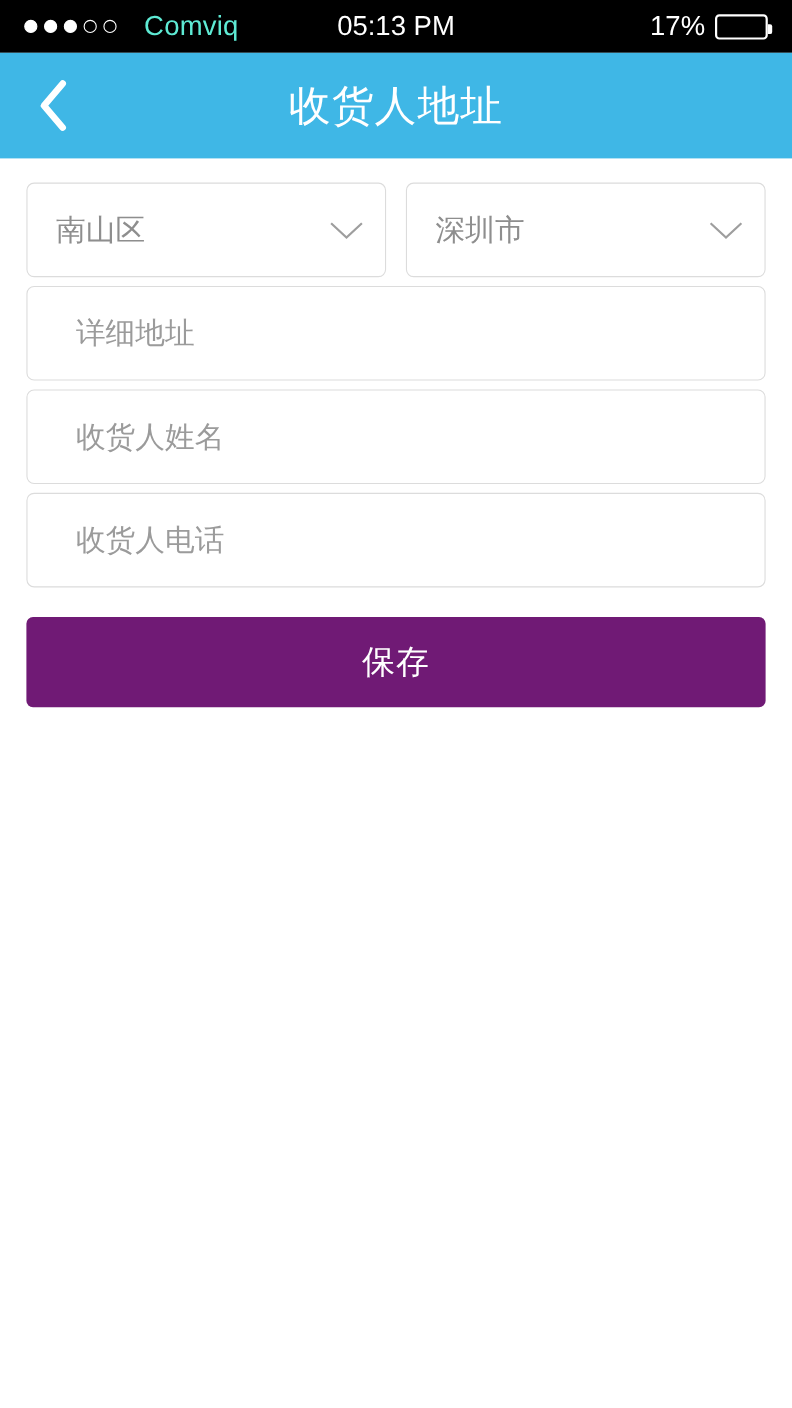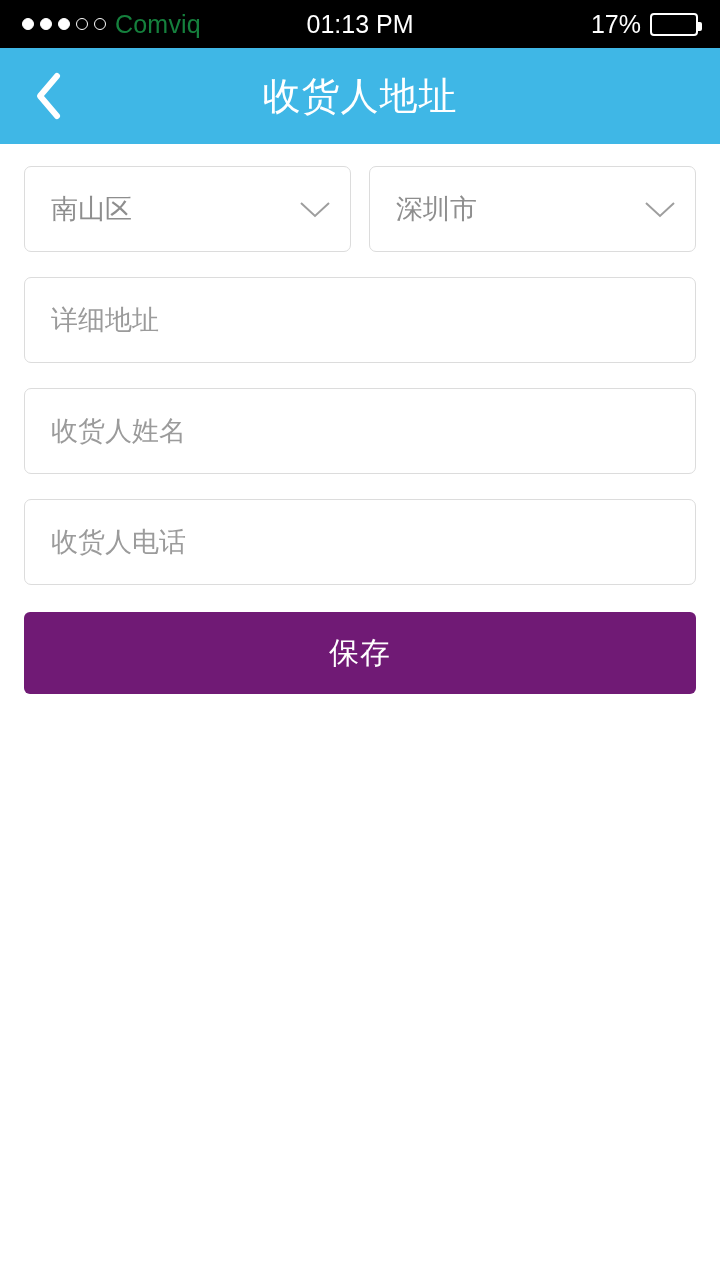--- a/index.html
+++ b/index.html
@@ -44,21 +44,22 @@
     height: 12px;
     border-radius: 50%;
     border: 1.5px solid #ffffff;
     background: transparent;
   }
   .dot.filled { background: #ffffff; }
   .carrier {
     font-size: 25px;
     letter-spacing: 0.2px;
     font-weight: 400;
-    color: #15803d;
+    color: #5eead4;
+    margin-left: 16px;
   }
   .status-time {
     position: absolute;
     left: 0; right: 0;
     text-align: center;
     font-size: 25px;
     font-weight: 400;
     color: #ffffff;
     pointer-events: none;
   }
@@ -149,28 +150,28 @@
     font-size: 27px;
     color: #8e8e8e;
     white-space: nowrap;
   }
   .chev-down {
     flex: 0 0 auto;
     margin-left: 6px;
   }
 
   .field {
-    margin-top: 25px;
+    margin-top: 8px;
     height: 86px;
     border: 1px solid #dcdcdc;
     border-radius: 7px;
     background: #ffffff;
     display: flex;
     align-items: center;
-    padding: 0 26px;
+    padding: 0 44px;
   }
   .field-input {
     width: 100%;
     border: none;
     outline: none;
     background: transparent;
     font-family: "Liberation Sans", "DejaVu Sans", sans-serif;
     font-size: 27px;
     color: #555555;
   }
@@ -203,21 +204,21 @@
       <div class="signal-dots">
         <span class="dot filled"></span>
         <span class="dot filled"></span>
         <span class="dot filled"></span>
         <span class="dot"></span>
         <span class="dot"></span>
       </div>
       <span class="carrier">Comviq</span>
     </div>
 
-    <div class="status-time">01:13 PM</div>
+    <div class="status-time">05:13 PM</div>
 
     <div class="status-right">
       <span class="battery-pct">17%</span>
       <span class="battery">
         <span class="battery-fill" id="battery-fill" style="width: 86%;"></span>
         <span class="battery-nub"></span>
       </span>
     </div>
   </div>
 

